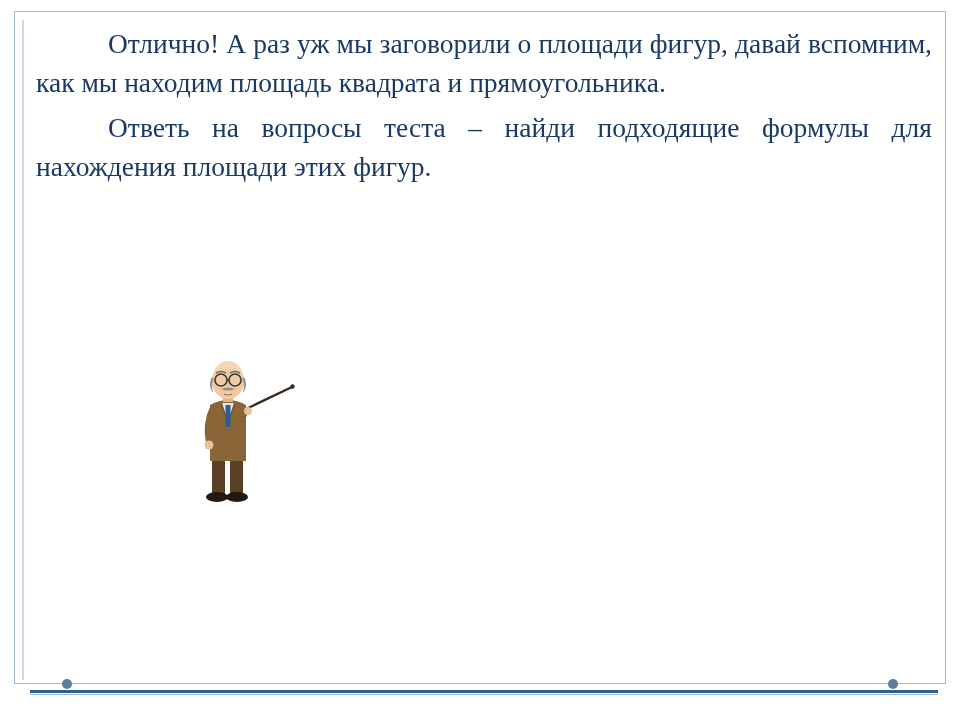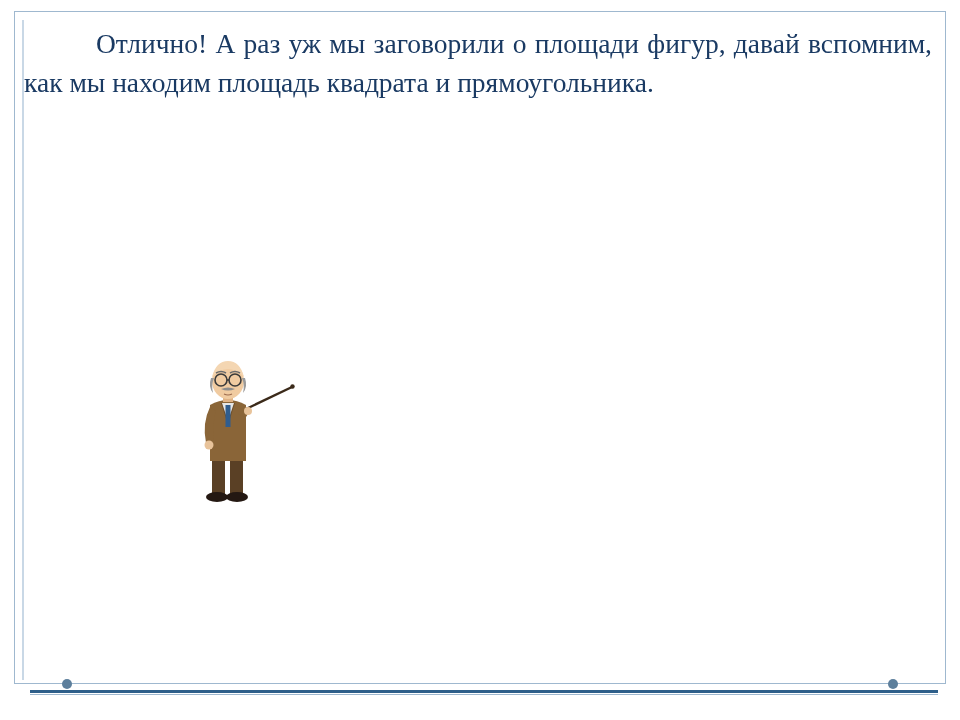--- a/index.html
+++ b/index.html
@@ -78,21 +78,21 @@
     left: 24px;
     top: 24px;
     width: 908px;
     color: #1a3a63;
     font-size: 27.5px;
     line-height: 1.42;
     text-align: justify;
     text-justify: inter-word;
   }
   #text-body p {
-    margin: 0 0 6px 0;
+    margin: 0 0 6px 12px;
     text-indent: 72px;
   }
   #text-body p:last-child {
     margin-bottom: 0;
   }
   
 
   
   #teacher {
     position: absolute;
@@ -106,20 +106,21 @@
 </head>
 <body>
 
 <div id="slide">
 
   <div id="slide-frame"></div>
   <div id="left-accent"></div>
 
   <div id="text-body">
     <p>Отлично! А раз уж мы заговорили о площади фигур, давай вспомним, как мы находим площадь квадрата и прямоугольника.</p>
+    <p>Ответь на вопросы теста – найди подходящие формулы  для нахождения площади этих фигур.</p>
   </div>
 
   <div id="teacher">
     <svg width="108" height="160" viewBox="0 0 108 160" xmlns="http://www.w3.org/2000/svg">
 
       <rect x="0" y="0" width="108" height="160" fill="#ffffff"></rect>
 
       <line x1="58" y1="62" x2="104" y2="40" stroke="#3b2a1a" stroke-width="2.4"></line>
       <circle cx="104.5" cy="39.5" r="2.2" fill="#3b2a1a"></circle>
 

